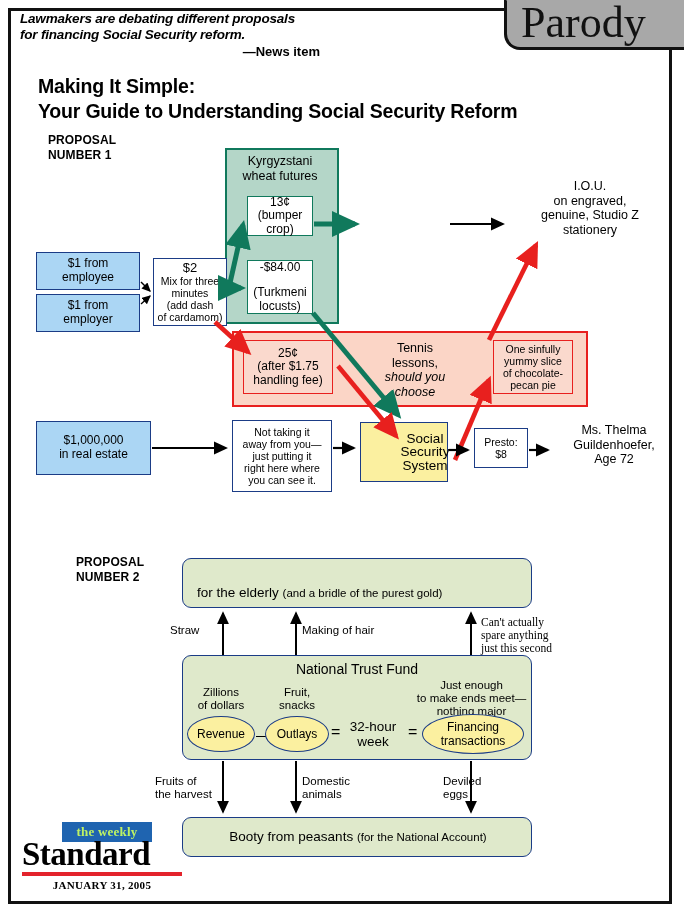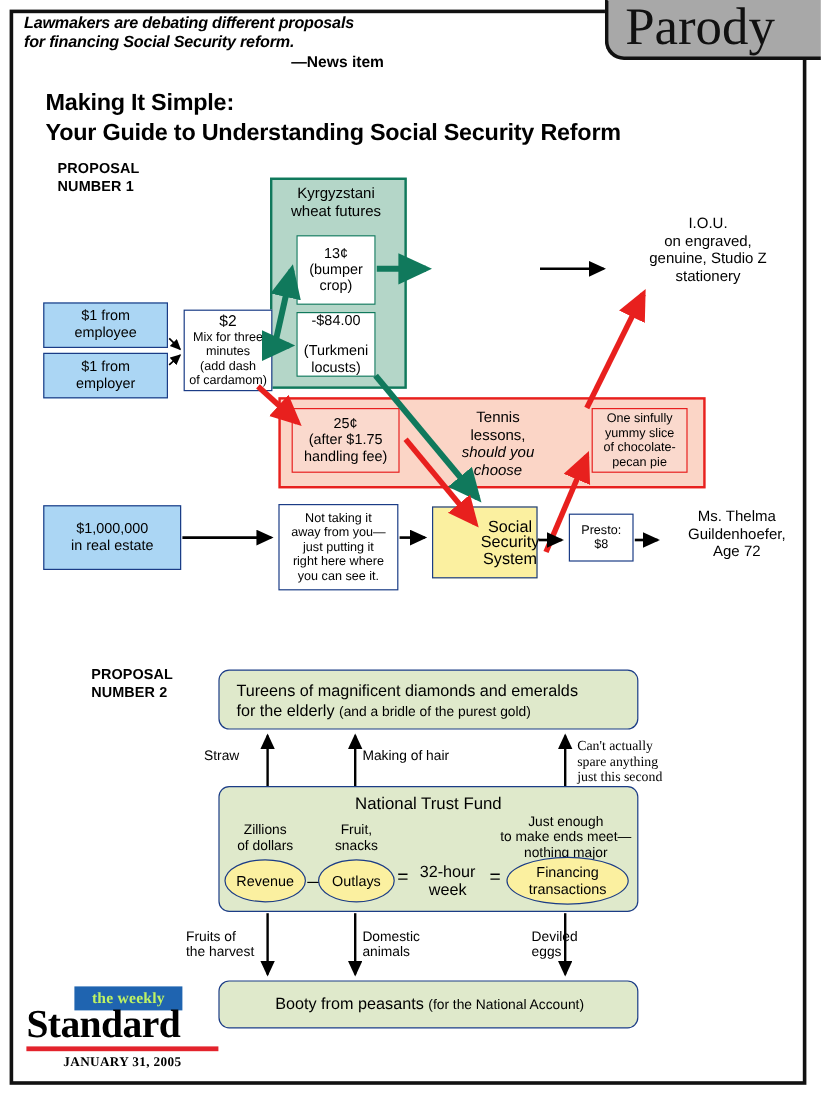--- a/index.html
+++ b/index.html
@@ -100,21 +100,21 @@
     <div>Your Guide to Understanding Social Security Reform</div>
   </div>
 
   <div class="proplabel" style="left:48px;top:133px;">
     <div>PROPOSAL</div>
     <div>NUMBER 1</div>
   </div>
 
   <div id="greenpanel" style="left:225px;top:148px;width:110px;height:172px;"></div>
   <div class="plaintext" style="left:228px;top:154px;width:104px;">Kyrgyzstani<br>wheat futures</div>
-  <div class="box grnbx" style="left:247px;top:196px;width:66px;height:58px;flex-direction:column;">
+  <div class="box grnbx" style="left:247px;top:196px;width:66px;height:40px;flex-direction:column;">
     <span>13¢</span>
     <span>(bumper<br>crop)</span>
   </div>
   <div class="box grnbx" style="left:247px;top:260px;width:66px;height:54px;flex-direction:column;gap:12px;">
     <span>-$84.00</span>
     <span>(Turkmeni<br>locusts)</span>
   </div>
 
   <div class="box blue" style="left:36px;top:252px;width:104px;height:38px;">$1 from<br>employee</div>
   <div class="box blue" style="left:36px;top:294px;width:104px;height:38px;">$1 from<br>employer</div>
@@ -143,21 +143,21 @@
   <div class="box white sm" style="left:474px;top:428px;width:54px;height:40px;">Presto:<br>$8</div>
   <div class="plaintext" style="left:552px;top:423px;width:124px;">Ms. Thelma<br>Guildenhoefer,<br>Age 72</div>
 
   <div class="proplabel" style="left:76px;top:555px;">
     <div>PROPOSAL</div>
     <div>NUMBER 2</div>
   </div>
 
   <div class="grnpanel2" style="left:182px;top:558px;width:350px;height:50px;">
     <div style="position:absolute;left:14px;top:8px;font-size:13.5px;line-height:17px;">
-      <span>Tureens of magnificent diamonds and emeralds</span><br>
+      <br>
       <span>for the elderly</span>
       <span style="font-size:11.5px">(and a bridle of the purest gold)</span>
     </div>
   </div>
 
   <div class="p2lbl" style="left:170px;top:624px;">Straw</div>
   <div class="p2lbl" style="left:302px;top:624px;">Making of hair</div>
   <div class="p2lbl" style="left:481px;top:616px;white-space:pre;font-family:Liberation Serif, serif;">Can't actually<br>spare anything<br>just this second</div>
 
   <div class="grnpanel2" style="left:182px;top:655px;width:350px;height:105px;"></div>

